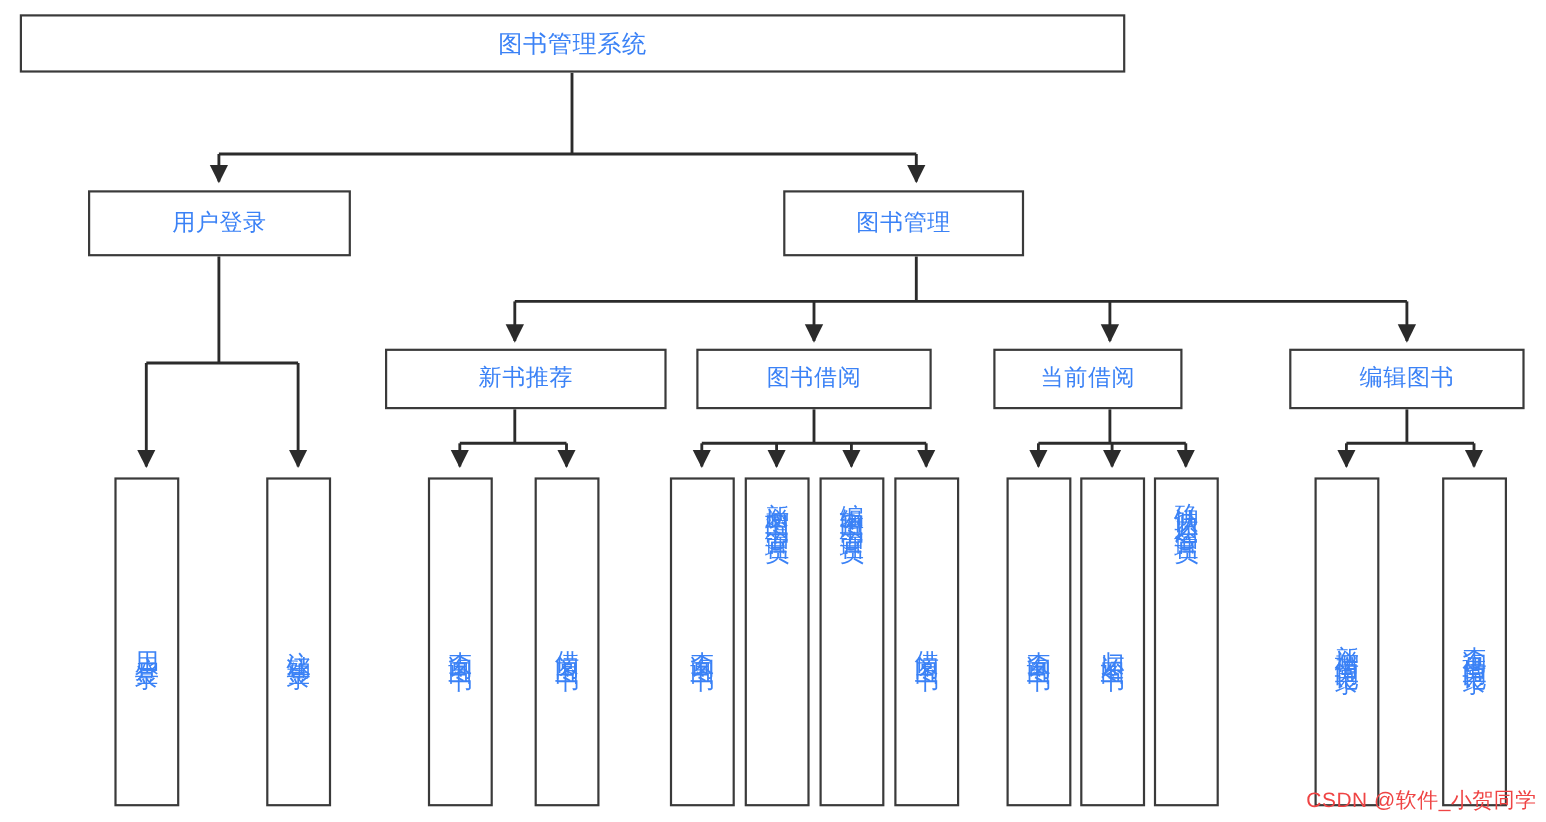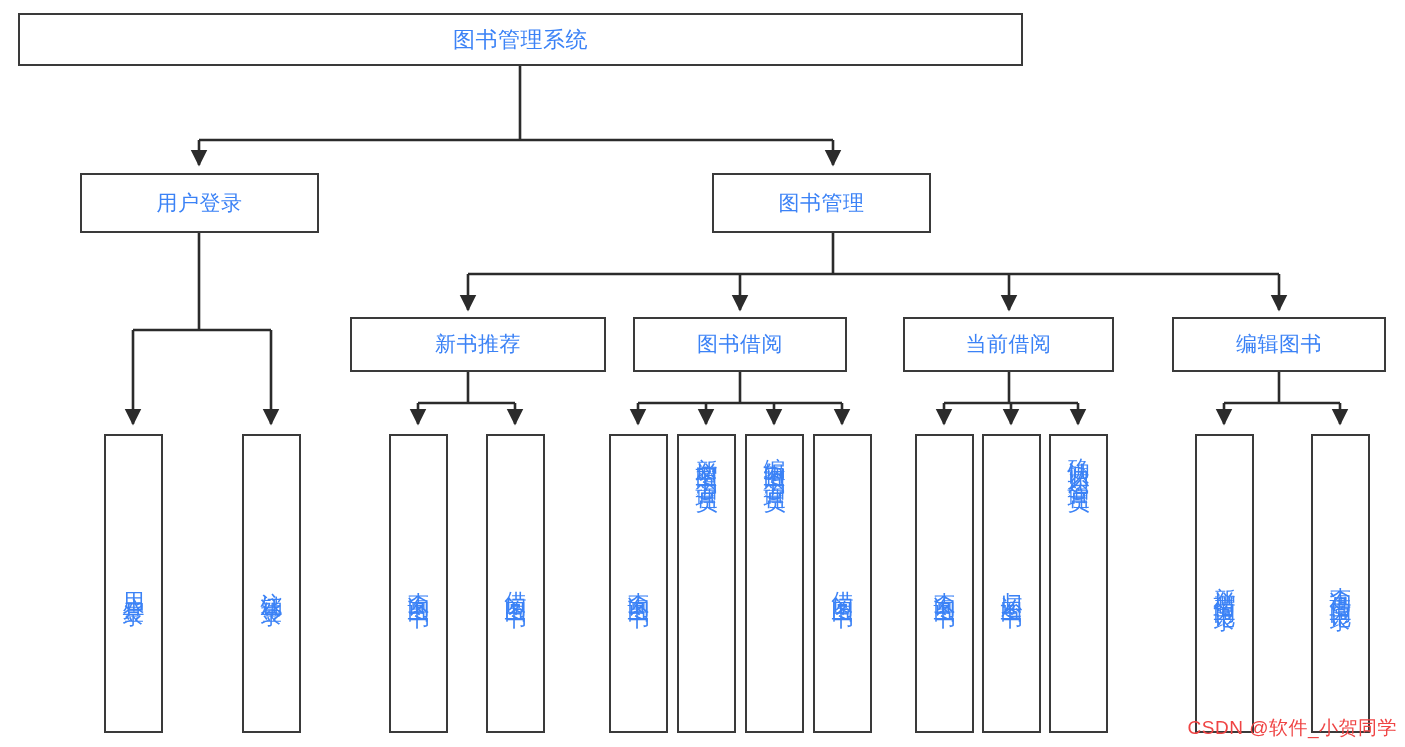--- a/index.html
+++ b/index.html
@@ -146,21 +146,21 @@
   <div class="node h" style="left:712px; top:173px; width:219px; height:60px;">
     <span class="lbl">图书管理</span>
   </div>
 
   <div class="node h" style="left:350px; top:317px; width:256px; height:55px;">
     <span class="lbl">新书推荐</span>
   </div>
   <div class="node h" style="left:633px; top:317px; width:214px; height:55px;">
     <span class="lbl">图书借阅</span>
   </div>
-  <div class="node h" style="left:903px; top:317px; width:211px; height:55px;">
+  <div class="node h" style="left:903px; top:317px; width:172px; height:55px;">
     <span class="lbl">当前借阅</span>
   </div>
   <div class="node h" style="left:1172px; top:317px; width:214px; height:55px;">
     <span class="lbl">编辑图书</span>
   </div>
 
   <div class="node v anchor-mid" style="left:104px; top:434px; width:59px; height:299px;">
     <span class="lbl">用户登录</span>
   </div>
   <div class="node v anchor-mid" style="left:242px; top:434px; width:59px; height:299px;">

